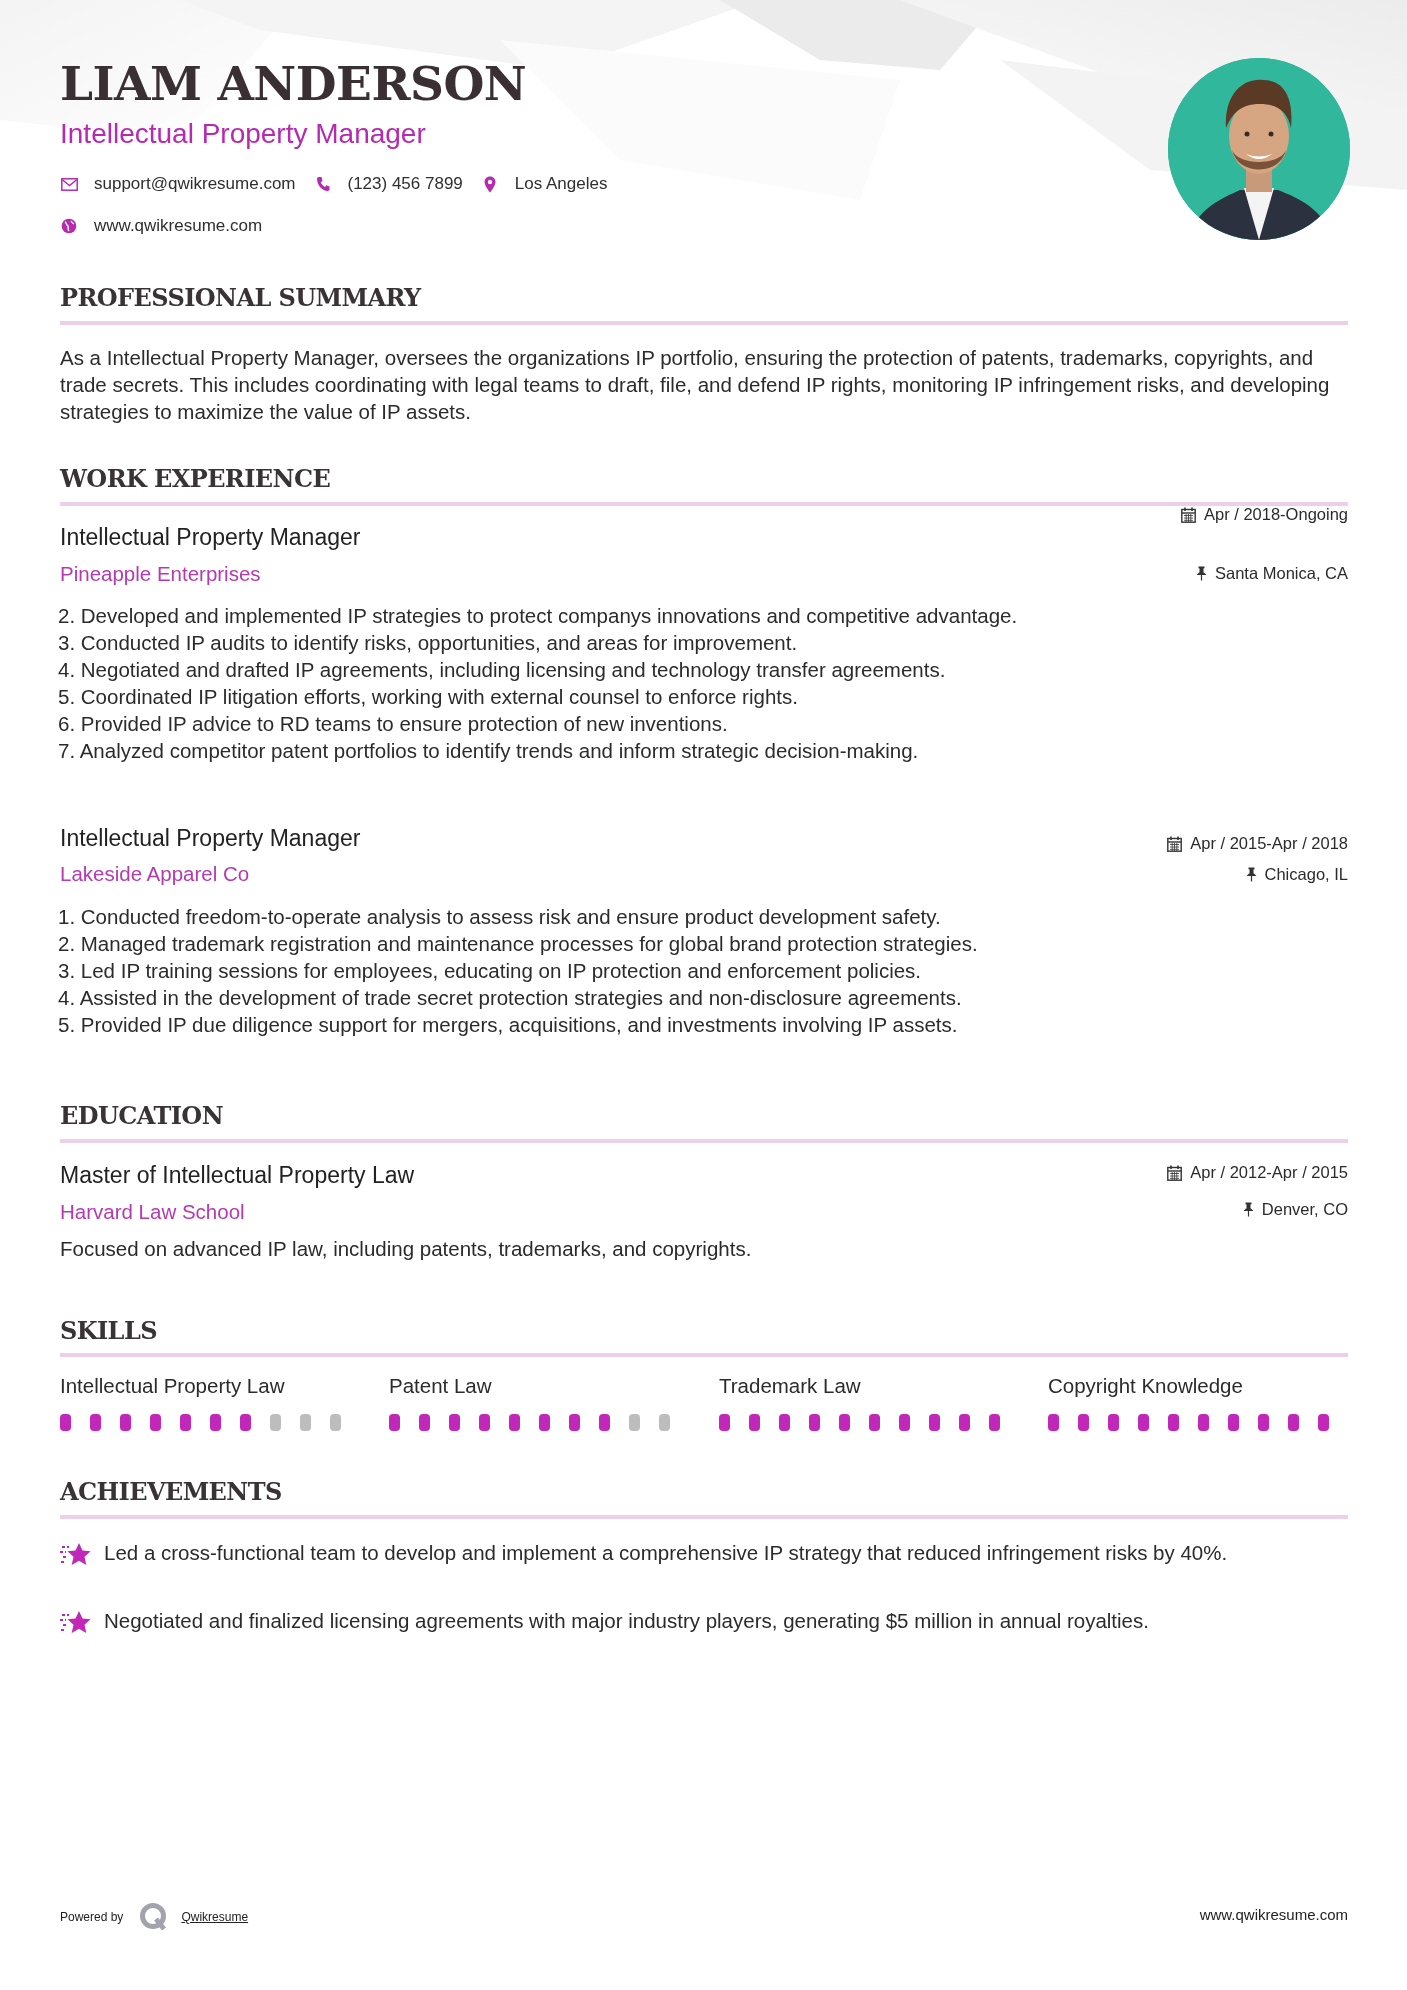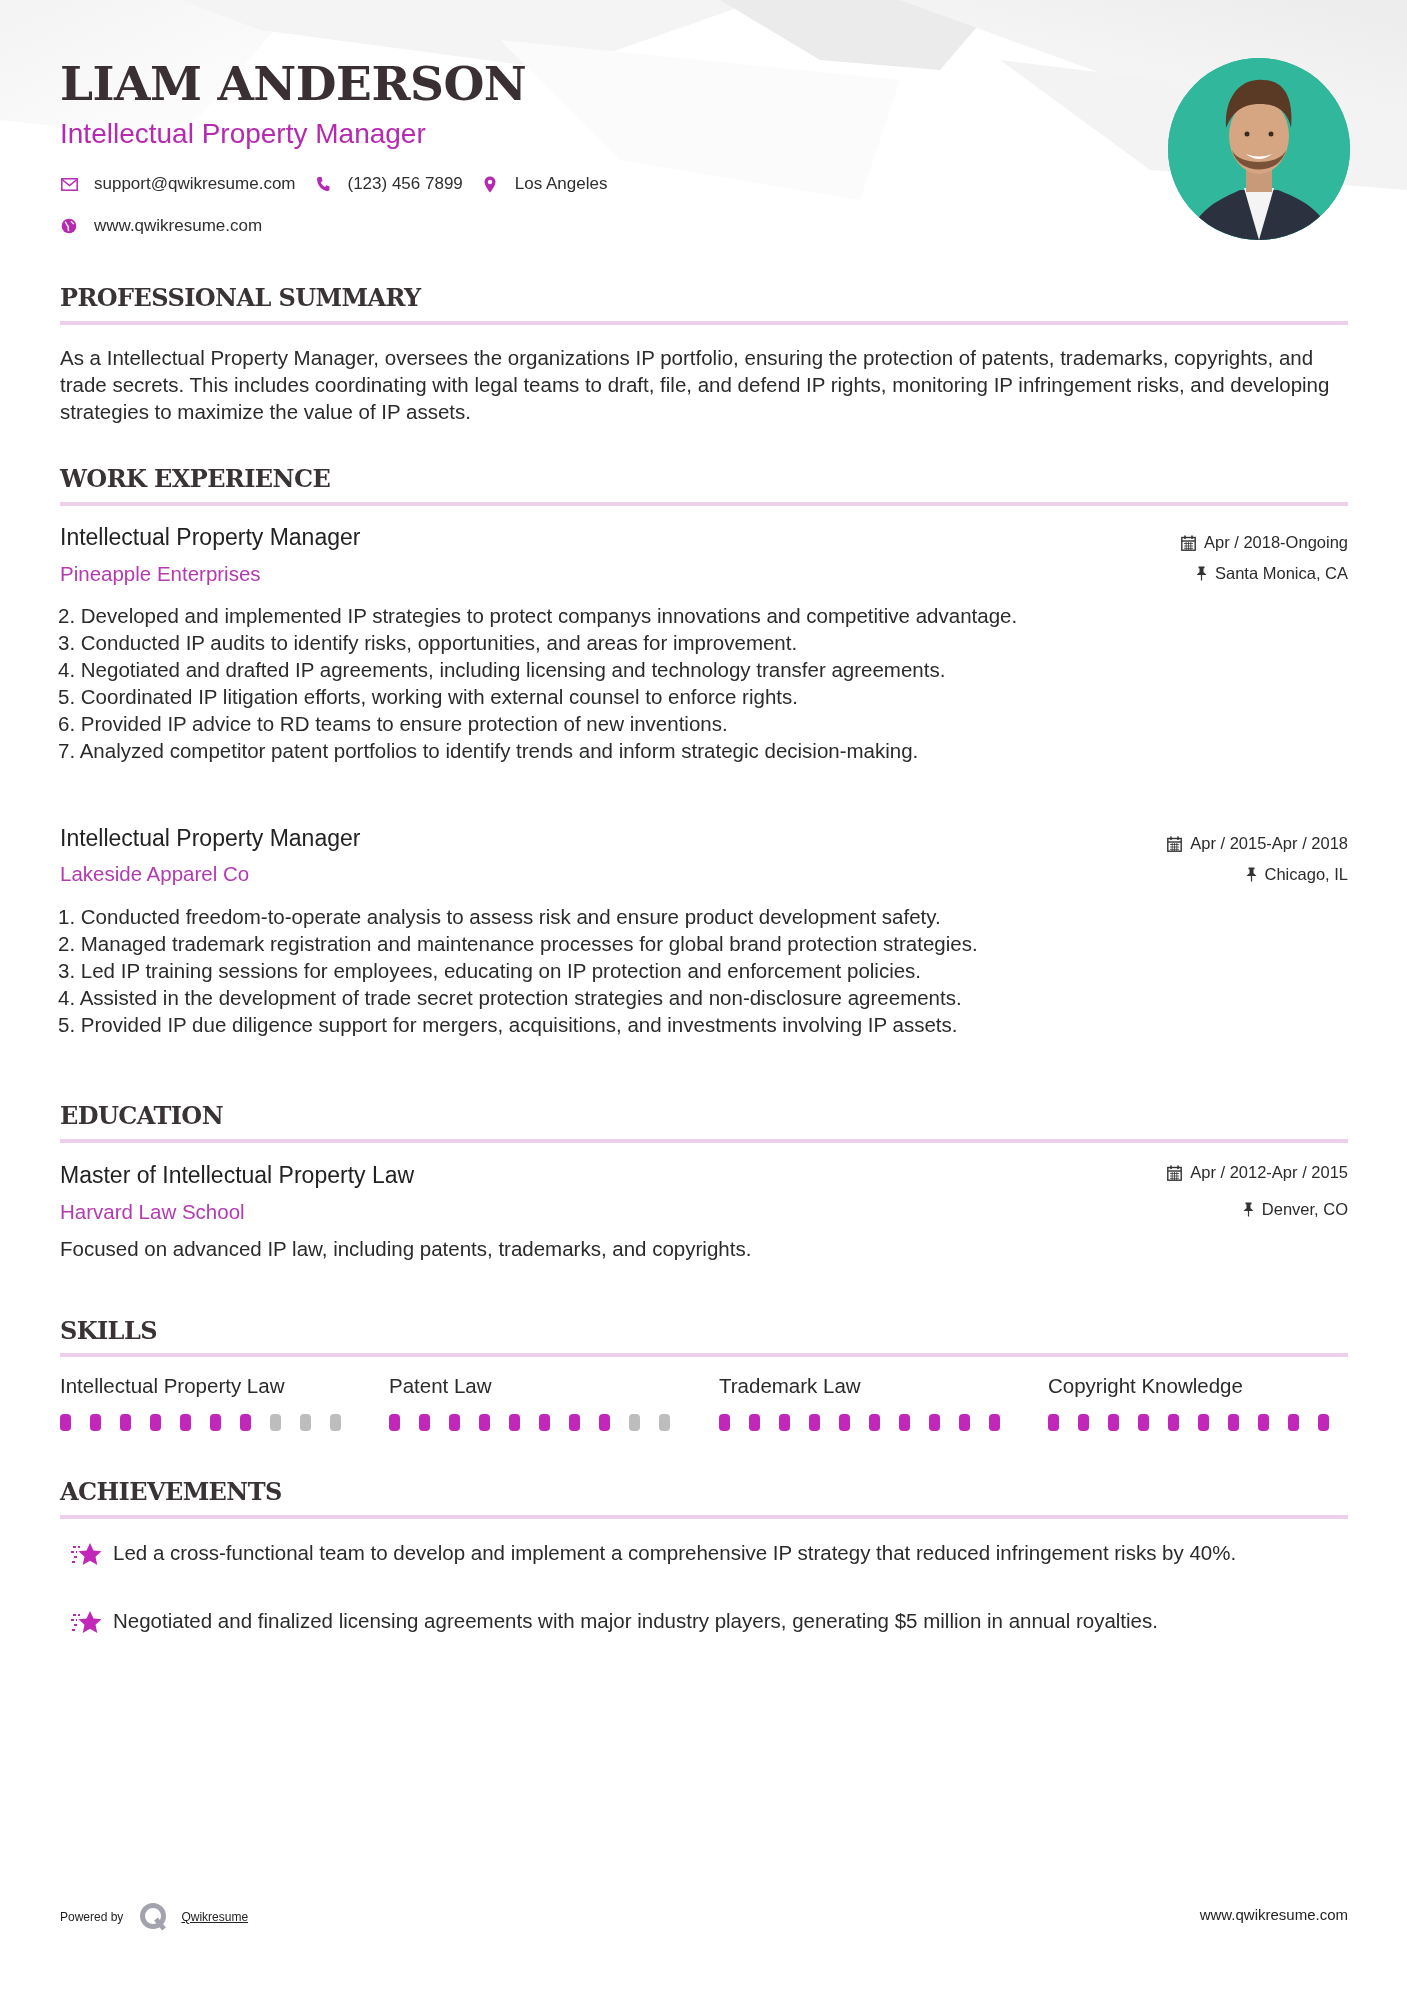--- a/index.html
+++ b/index.html
@@ -42,21 +42,21 @@
 
   ol.bullets { list-style: none; margin: 0; padding: 0; }
   ol.bullets li { font-size: 20.5px; line-height: 27px; color: #2b2b2b; white-space: nowrap; }
 
   .skill { position: absolute; top: 1374px; width: 300px; }
   .skill-label { font-size: 20.5px; color: #2b2b2b; white-space: nowrap; height: 30px; }
   .dots { display: flex; margin-top: 10px; }
   .dot { width: 13px; height: 17px; border-radius: 4px; margin-right: 18.7px; background: #c127b9; }
   .dot.off { background: #bdbdbd; }
 
-  .ach { left: 69px; width: 1290px; display: flex; text-align: right; }
+  .ach { left: 60px; width: 1290px; display: flex; }
   .ach .star { width: 34px; flex: 0 0 34px; margin-right: 10px; padding-top: 2px; }
   .ach .atext { font-size: 20.5px; line-height: 27px; color: #2b2b2b; }
 
   .footer-left { left: 60px; top: 1902px; display: flex; align-items: center; font-size: 12px; color: #222; white-space: nowrap; }
   .footer-left .qlogo { margin: 0 12px 0 16px; display: inline-flex; }
   .footer-left .qlink { text-decoration: underline; color: #222; }
   .footer-right { right: 59px; top: 1906px; font-size: 15px; color: #222; white-space: nowrap; }
 </style>
 </head>
 <body>
@@ -139,21 +139,21 @@
 
   <div class="abs sec-head" style="top:283px;">PROFESSIONAL SUMMARY</div>
   <div class="abs sec-line" style="top:321px;"></div>
   <div class="abs para" style="top:344px;">As a Intellectual Property Manager, oversees the organizations IP portfolio, ensuring the protection of patents, trademarks, copyrights, and trade secrets. This includes coordinating with legal teams to draft, file, and defend IP rights, monitoring IP infringement risks, and developing strategies to maximize the value of IP assets.</div>
 
   <div class="abs sec-head" style="top:464px;">WORK EXPERIENCE</div>
   <div class="abs sec-line" style="top:502px;"></div>
 
   <div class="abs entry-title" style="top:524px;">Intellectual Property Manager</div>
   <div class="abs entry-org" style="top:562px;">Pineapple Enterprises</div>
-  <div class="abs meta" style="top:533px;padding-left:28px;">
+  <div class="abs meta" style="top:505px;padding-left:28px;">
     <span class="mi">
       <svg width="15" height="16" viewBox="0 0 15 16">
           <rect x="0.8" y="2.5" width="13.4" height="12.7" fill="none" stroke="#333" stroke-width="1.4"></rect>
           <line x1="0.8" y1="6" x2="14.2" y2="6" stroke="#333" stroke-width="1.4"></line>
           <rect x="3.2" y="0.5" width="1.6" height="3.5" fill="#333"></rect>
           <rect x="10.2" y="0.5" width="1.6" height="3.5" fill="#333"></rect>
           <path d="M3 8.5 H12 M3 11 H12 M3 13.3 H12 M5.2 7 V15 M7.5 7 V15 M9.8 7 V15" stroke="#333" stroke-width="0.8"></path>
         </svg>
     </span>
     <span>Apr / 2018-Ongoing</span>

